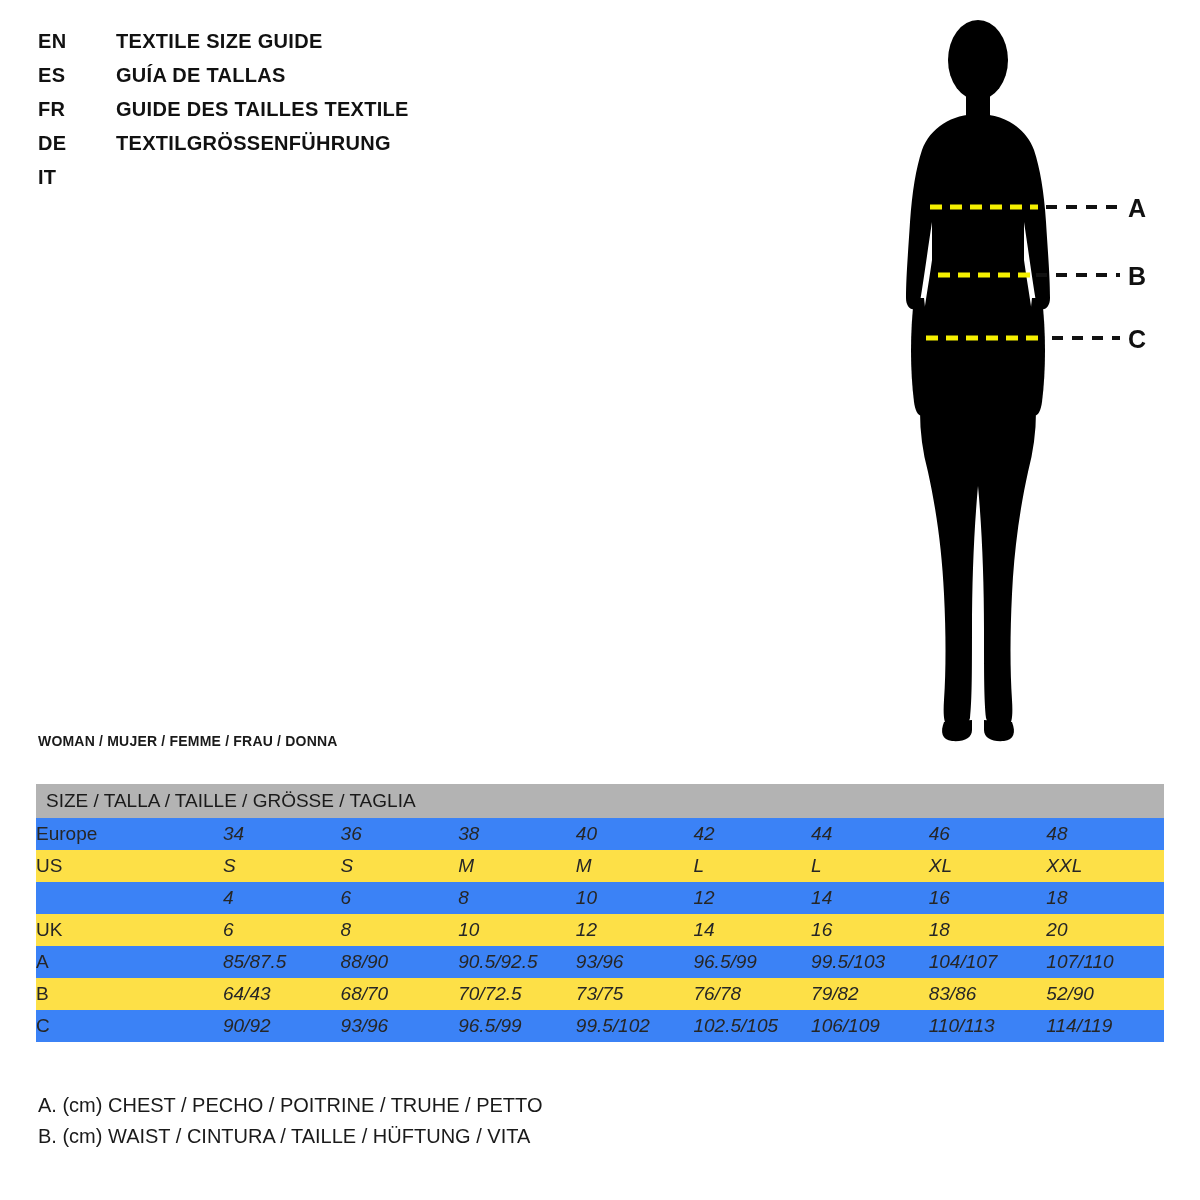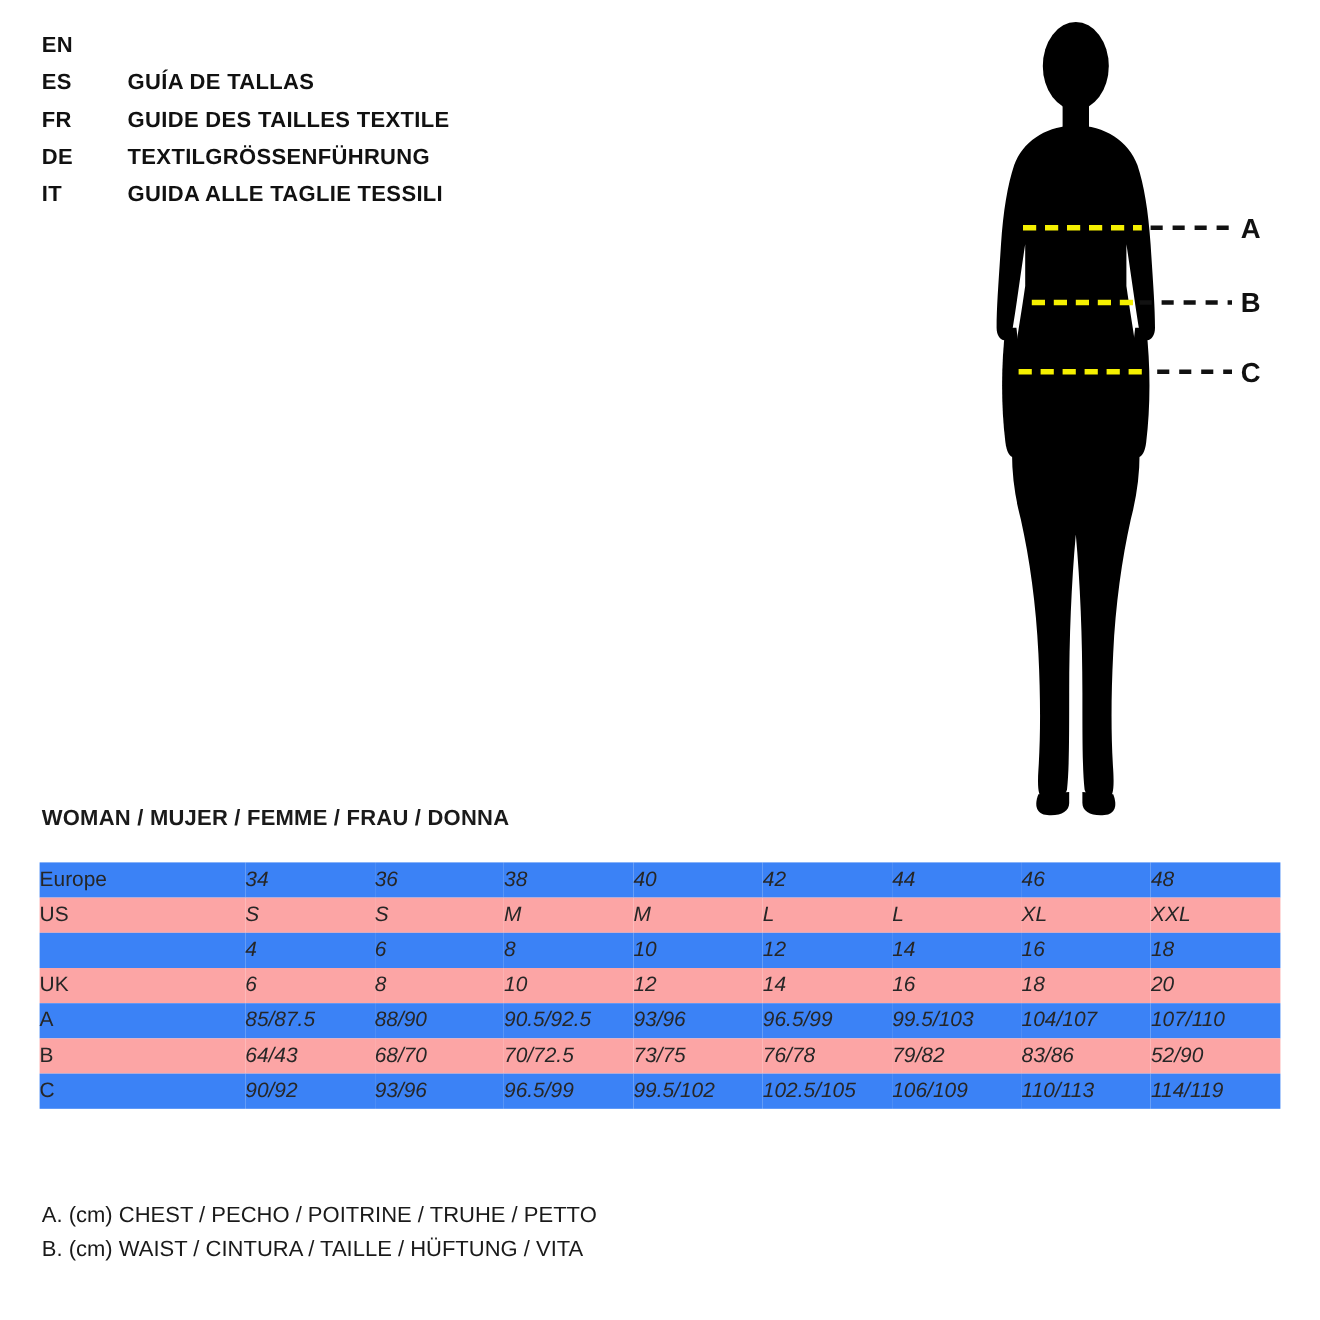--- a/index.html
+++ b/index.html
@@ -57,21 +57,21 @@
     font-size: 25px;
     font-weight: bold;
     color: #111111;
   }
 
   
   #section-heading {
     position: absolute;
     left: 38px;
     top: 733px;
-    font-size: 20px;
+    font-size: 14px;
     font-weight: bold;
     letter-spacing: 0.2px;
     color: #1a1a1a;
   }
 
   
   #size-table {
     position: absolute;
     left: 36px;
     top: 784px;
@@ -90,21 +90,21 @@
     background: #b3b3b3;
     color: #1a1a1a;
     font-weight: normal;
     font-size: 19px;
     text-align: left;
     padding-left: 10px;
     height: 34px;
     line-height: 34px;
   }
   #size-table tr.band-dark td { background: #3b82f6; }
-  #size-table tr.band-light td { background: #fca5a5; }
+  #size-table tr.band-light td { background: #fde047; }
   td.row-label {
     text-align: left;
     padding-left: 10px;
     width: 186px;
   }
   td.val {
     width: 117px;
     font-style: italic;
   }
 
@@ -121,36 +121,36 @@
     color: #1a1a1a;
     white-space: nowrap;
   }
 </style>
 </head>
 <body>
 
 <div id="title-block">
   <div class="title-row">
     <span class="title-lang">EN</span>
+    <span class="title-text">TEXTILE SIZE GUIDE</span>
   </div>
   <div class="title-row">
     <span class="title-lang">ES</span>
     <span class="title-text">GUÍA DE TALLAS</span>
   </div>
   <div class="title-row">
     <span class="title-lang">FR</span>
     <span class="title-text">GUIDE DES TAILLES TEXTILE</span>
   </div>
   <div class="title-row">
     <span class="title-lang">DE</span>
     <span class="title-text">TEXTILGRÖSSENFÜHRUNG</span>
   </div>
   <div class="title-row">
     <span class="title-lang">IT</span>
-    <span class="title-text">GUIDA ALLE TAGLIE TESSILI</span>
   </div>
 </div>
 
 <div id="figure-area">
   <svg width="330" height="740" viewBox="0 0 330 740">
 
     <ellipse cx="118" cy="50" rx="30" ry="40" fill="#000000"></ellipse>
 
     <rect x="106" y="82" width="24" height="30" fill="#000000"></rect>
 
@@ -212,20 +212,23 @@
 
   <span class="measure-letter" style="left:268px; top:184px;">A</span>
   <span class="measure-letter" style="left:268px; top:252px;">B</span>
   <span class="measure-letter" style="left:268px; top:315px;">C</span>
 </div>
 
 <div id="section-heading">WOMAN / MUJER / FEMME / FRAU / DONNA</div>
 
 <table id="size-table">
   <tbody>
+    <tr class="header-row">
+      <td colspan="9">SIZE / TALLA / TAILLE / GRÖSSE / TAGLIA</td>
+    </tr>
 
     <tr class="band-dark">
       <td class="row-label">Europe</td>
       <td class="val">34</td>
       <td class="val">36</td>
       <td class="val">38</td>
       <td class="val">40</td>
       <td class="val">42</td>
       <td class="val">44</td>
       <td class="val">46</td>

